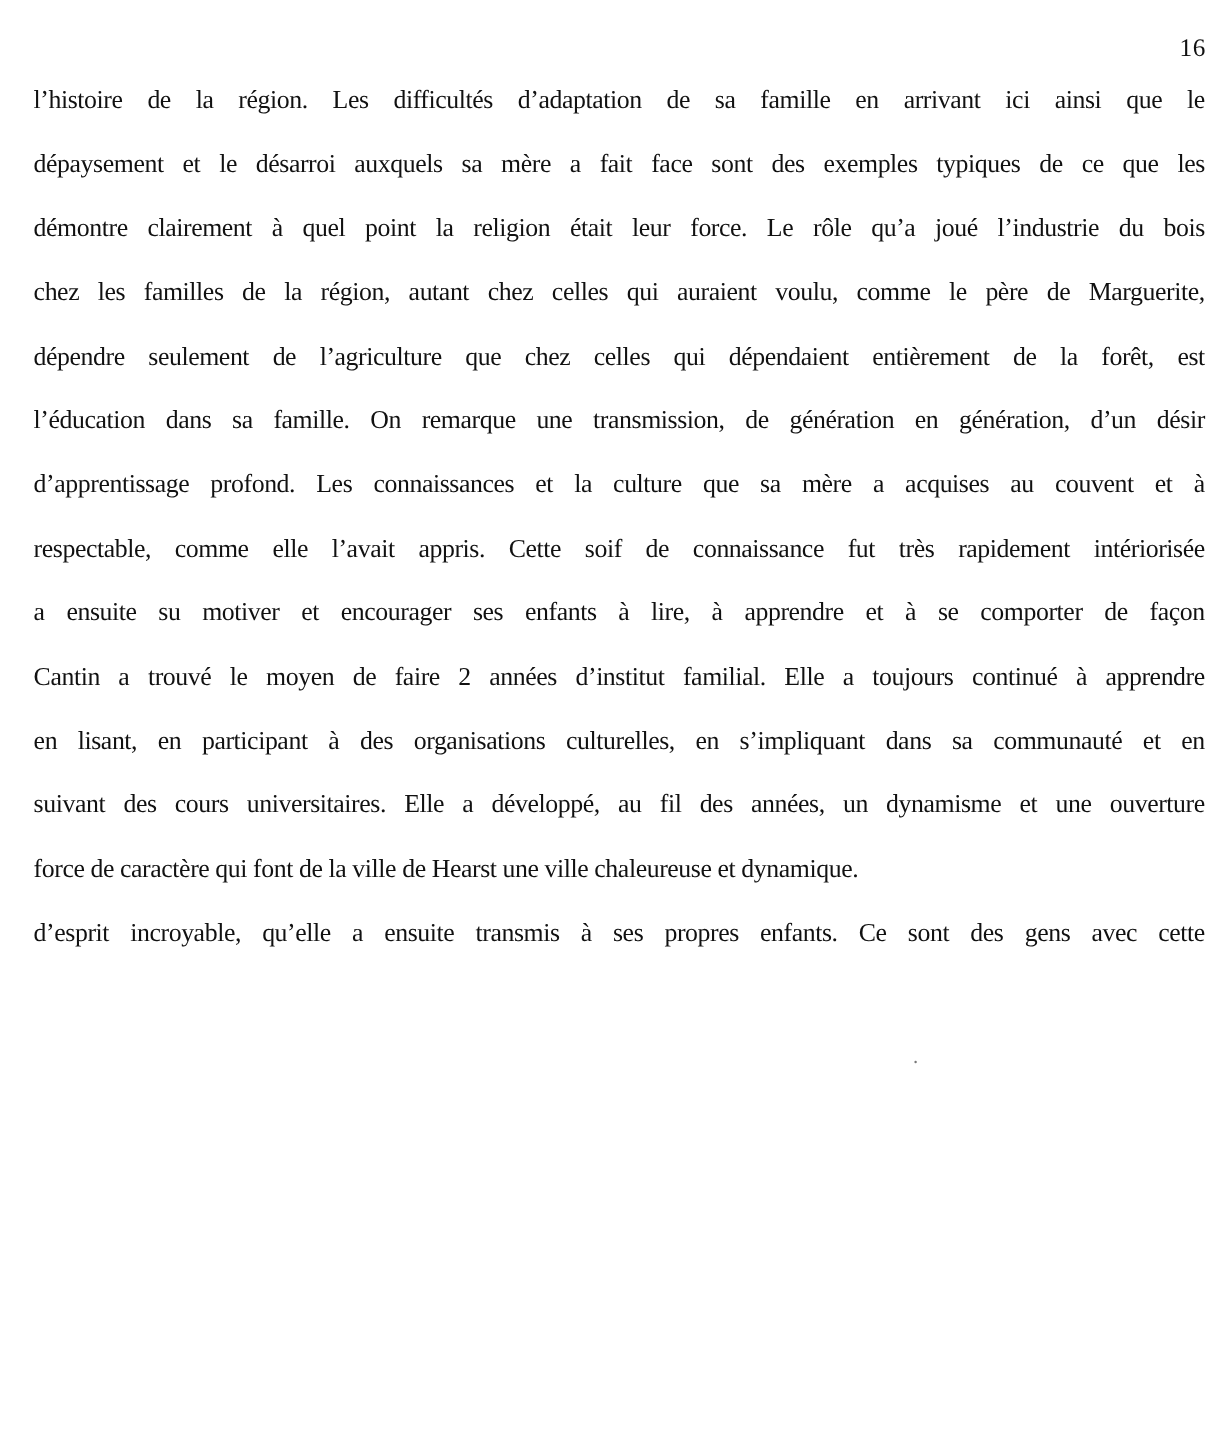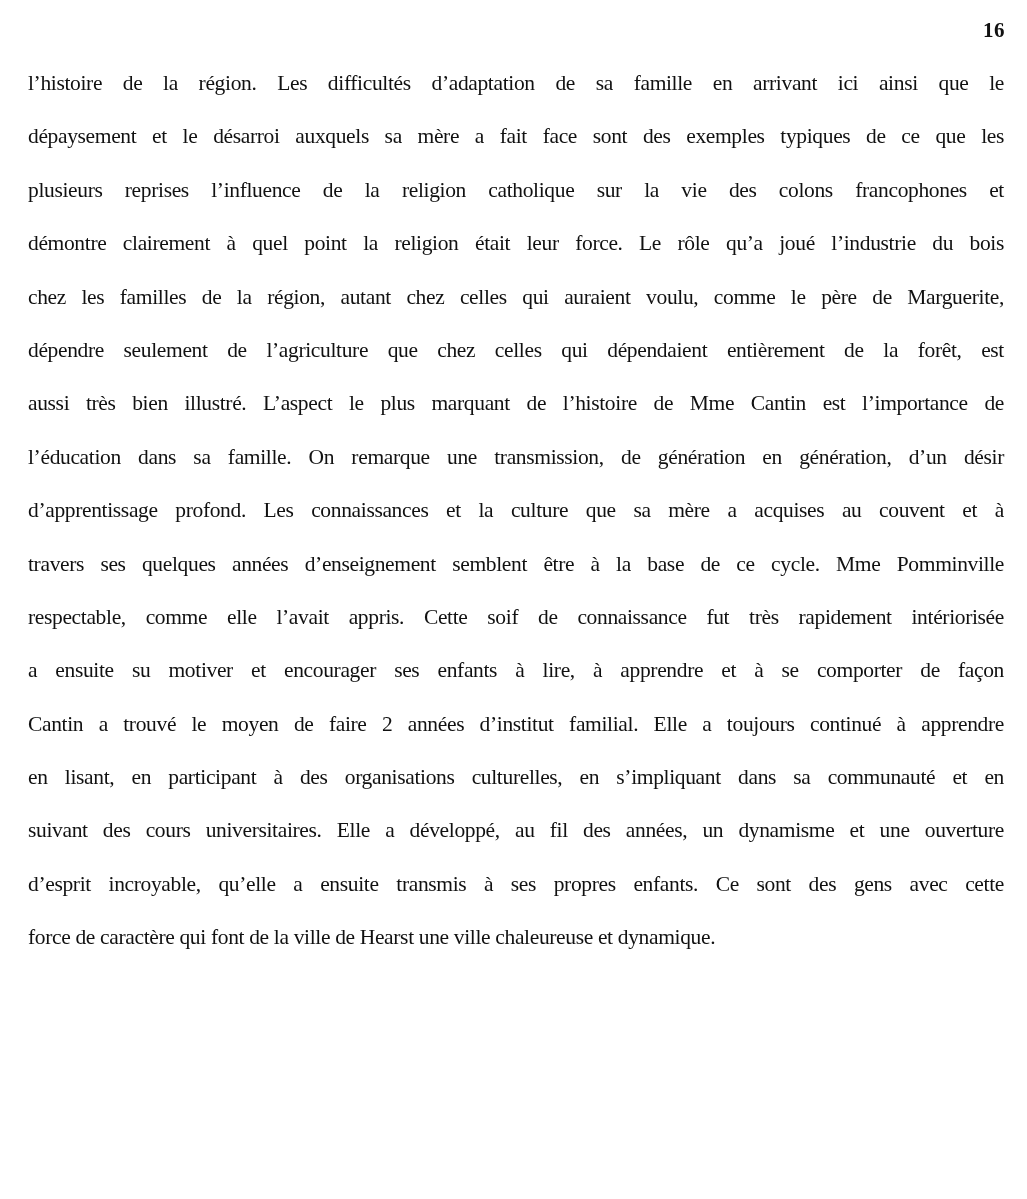--- a/index.html
+++ b/index.html
@@ -10,26 +10,25 @@
     body {
       width: 1027px;
       height: 1199px;
       position: relative;
       overflow: hidden;
       color: #111111;
       font-family: "Liberation Serif", "DejaVu Serif", serif;
     }
     .page-number {
       position: absolute;
-      top: 18px;
+      top: 28px;
       right: 22px;
       font-size: 21px;
       line-height: 24px;
       letter-spacing: 0.5px;
-      font-weight: bold;
     }
     .body-text {
       position: absolute;
       left: 28px;
       top: 68px;
       width: 976px;
     }
     .line {
       display: block;
       height: 53.4px;
@@ -71,60 +70,51 @@
   <div class="page-number">16</div>
 
   <div class="body-text">
     <div class="line">
         <span class="line-inner">l’histoire de la région. Les difficultés d’adaptation de sa famille en arrivant ici ainsi que le</span>
       </div>
     <div class="line">
         <span class="line-inner">dépaysement et le désarroi auxquels sa mère a fait face sont des exemples typiques de ce que les</span>
       </div>
     <div class="line">
-        <span class="line-inner">plusieurs reprises l’influence de la religion catholique sur la vie des colons francophones et</span>
-      </div>
-    <div class="line">
         <span class="line-inner">démontre clairement à quel point la religion était leur force. Le rôle qu’a joué l’industrie du bois</span>
       </div>
     <div class="line">
         <span class="line-inner">chez les familles de la région, autant chez celles qui auraient voulu, comme le père de Marguerite,</span>
       </div>
     <div class="line">
         <span class="line-inner">dépendre seulement de l’agriculture que chez celles qui dépendaient entièrement de la forêt, est</span>
       </div>
     <div class="line">
-        <span class="line-inner">aussi très bien illustré. L’aspect le plus marquant de l’histoire de Mme Cantin est l’importance de</span>
-      </div>
-    <div class="line">
         <span class="line-inner">l’éducation dans sa famille. On remarque une transmission, de génération en génération, d’un désir</span>
       </div>
     <div class="line">
         <span class="line-inner">d’apprentissage profond. Les connaissances et la culture que sa mère a acquises au couvent et à</span>
-      </div>
-    <div class="line">
-        <span class="line-inner">travers ses quelques années d’enseignement semblent être à la base de ce cycle.  Mme Pomminville</span>
       </div>
     <div class="line">
         <span class="line-inner">respectable, comme elle l’avait appris.  Cette soif de connaissance fut très rapidement intériorisée</span>
       </div>
     <div class="line">
         <span class="line-inner">a ensuite su motiver et encourager ses enfants à lire, à apprendre et à se comporter de façon</span>
       </div>
     <div class="line">
         <span class="line-inner">Cantin a trouvé le moyen de faire 2 années d’institut familial. Elle a toujours continué à apprendre</span>
       </div>
     <div class="line">
         <span class="line-inner">en lisant, en participant à des organisations culturelles, en s’impliquant dans sa communauté et en</span>
       </div>
     <div class="line">
         <span class="line-inner">suivant des cours universitaires. Elle a développé, au fil des années, un dynamisme et une ouverture</span>
       </div>
+    <div class="line last">
+        <span class="line-inner">force de caractère qui font de la ville de Hearst une ville chaleureuse et dynamique.</span>
+      </div>
     <div class="line">
         <span class="line-inner">d’esprit incroyable, qu’elle a ensuite transmis à ses propres enfants. Ce sont des gens avec cette</span>
-      </div>
-    <div class="line last">
-        <span class="line-inner">force de caractère qui font de la ville de Hearst une ville chaleureuse et dynamique.</span>
       </div>
   </div>
 
   <div class="stray-dot"></div>
 </div>
 
 </body></html>

